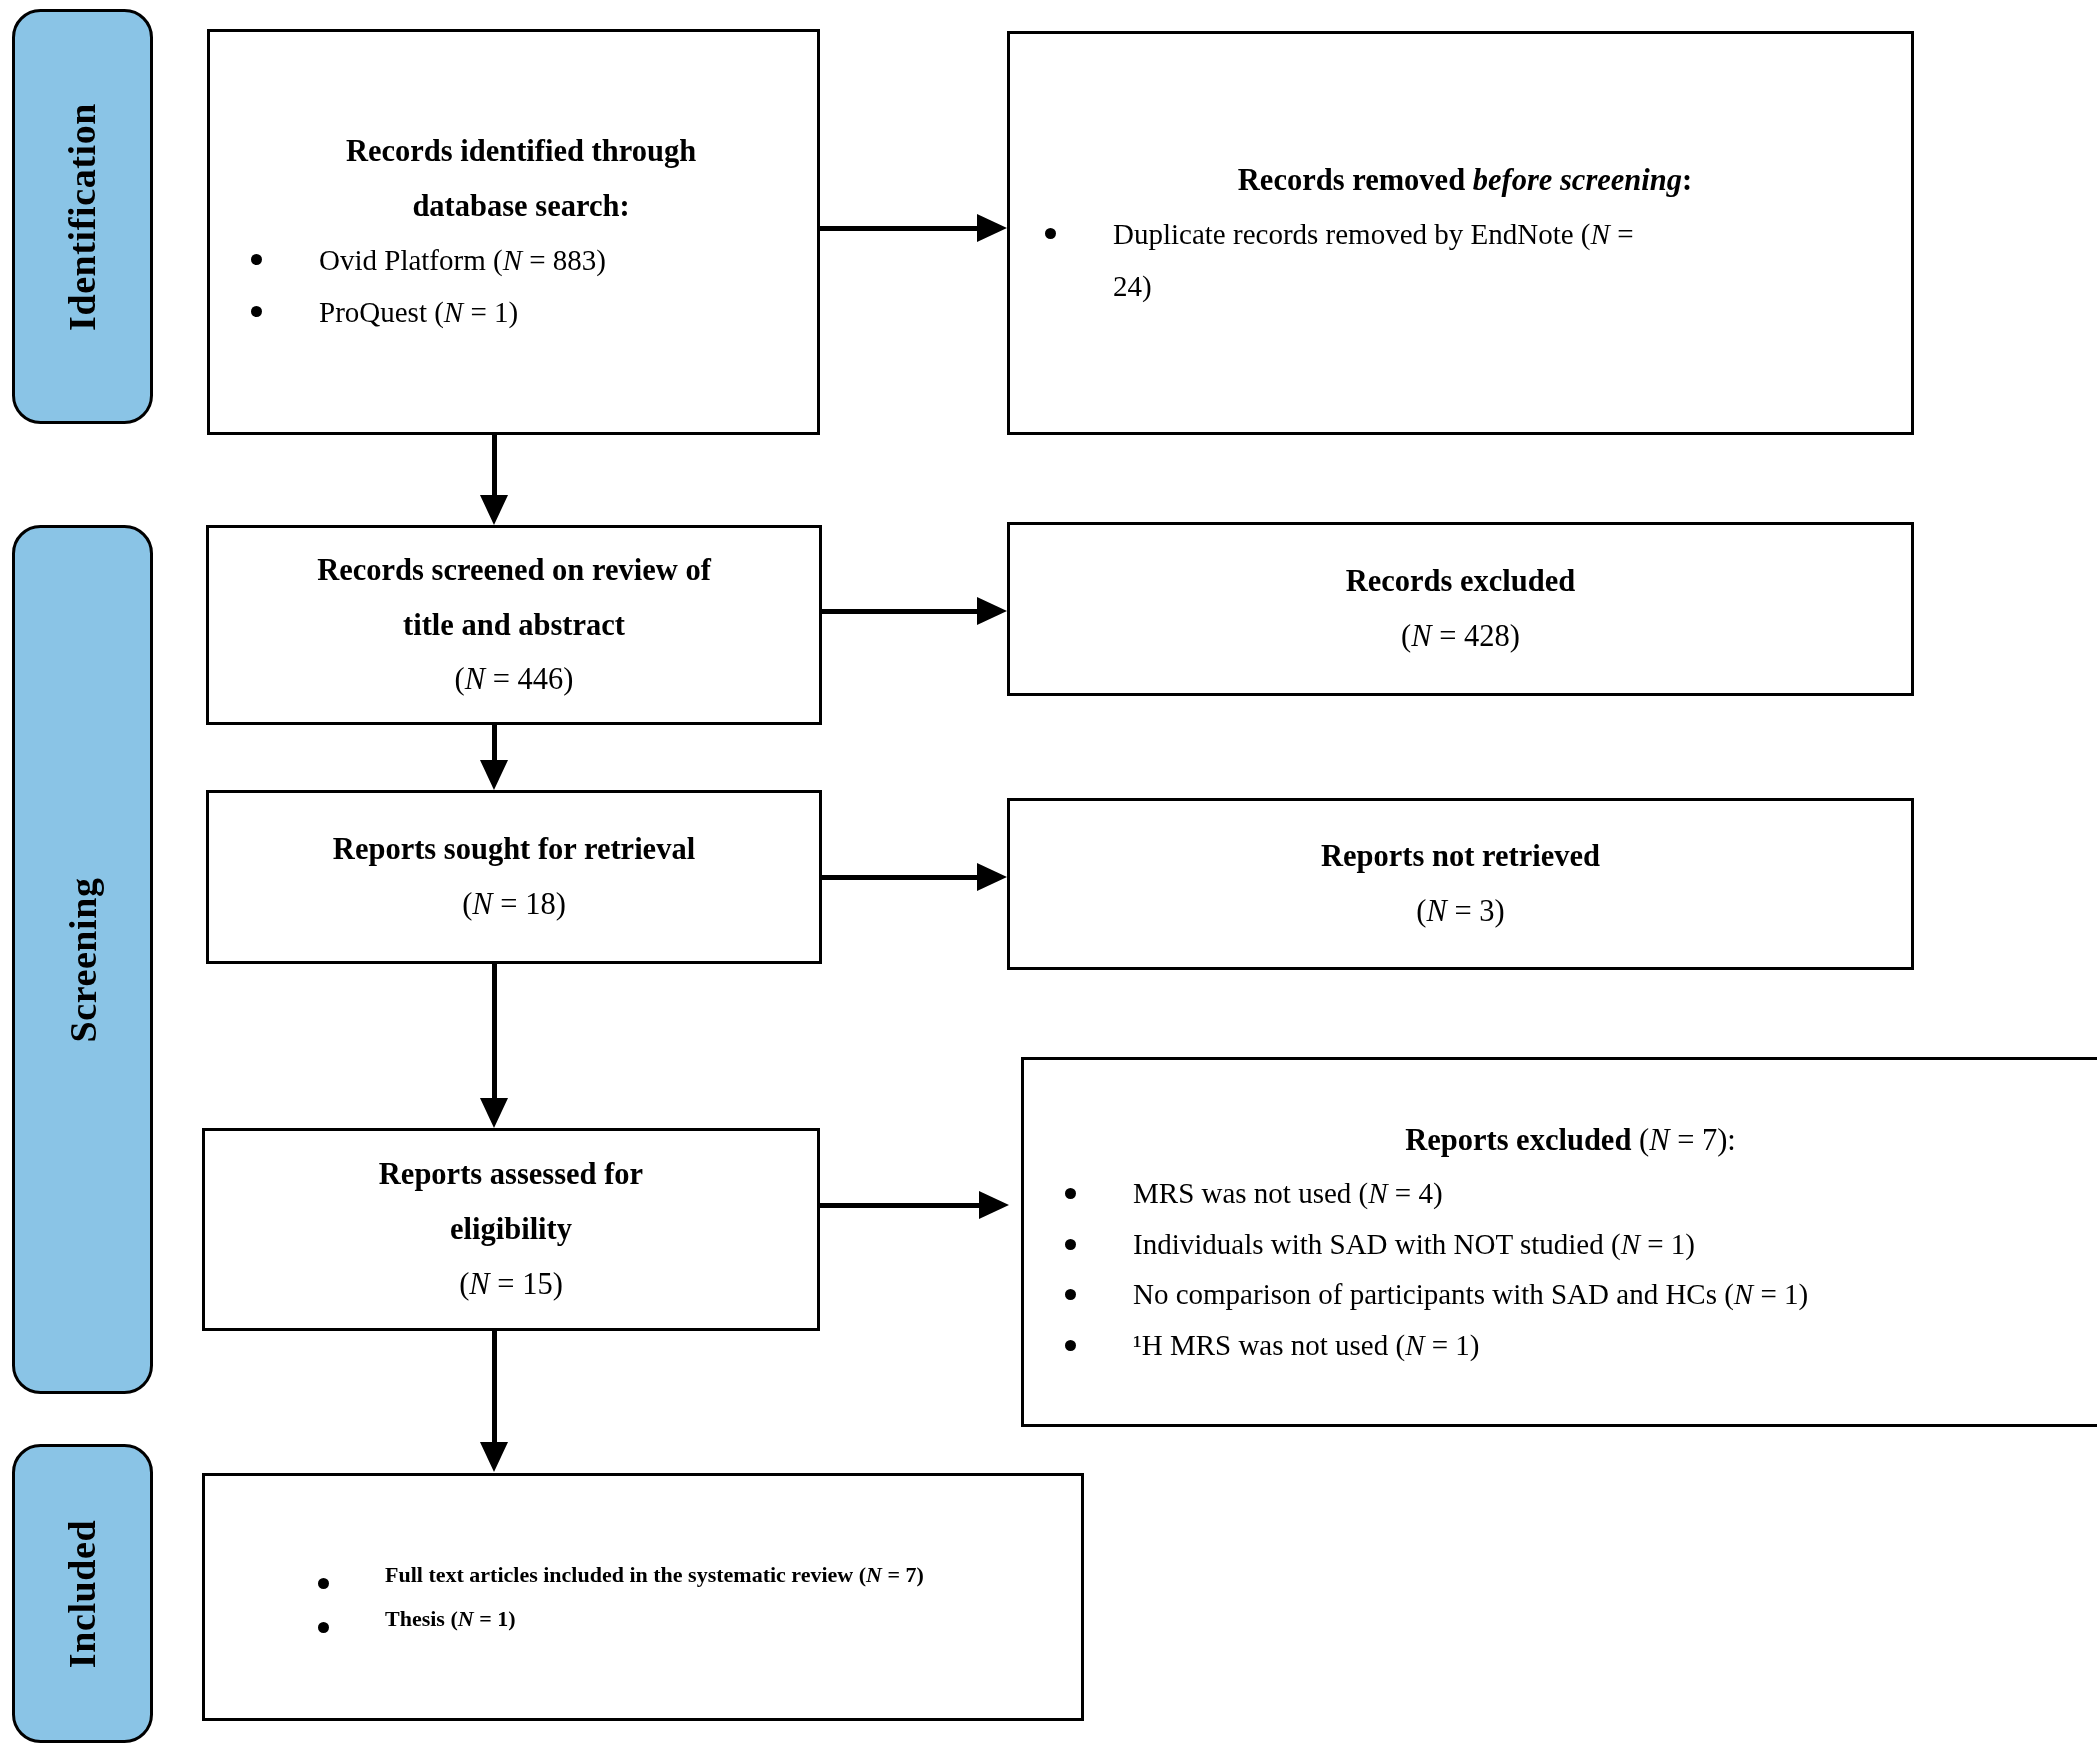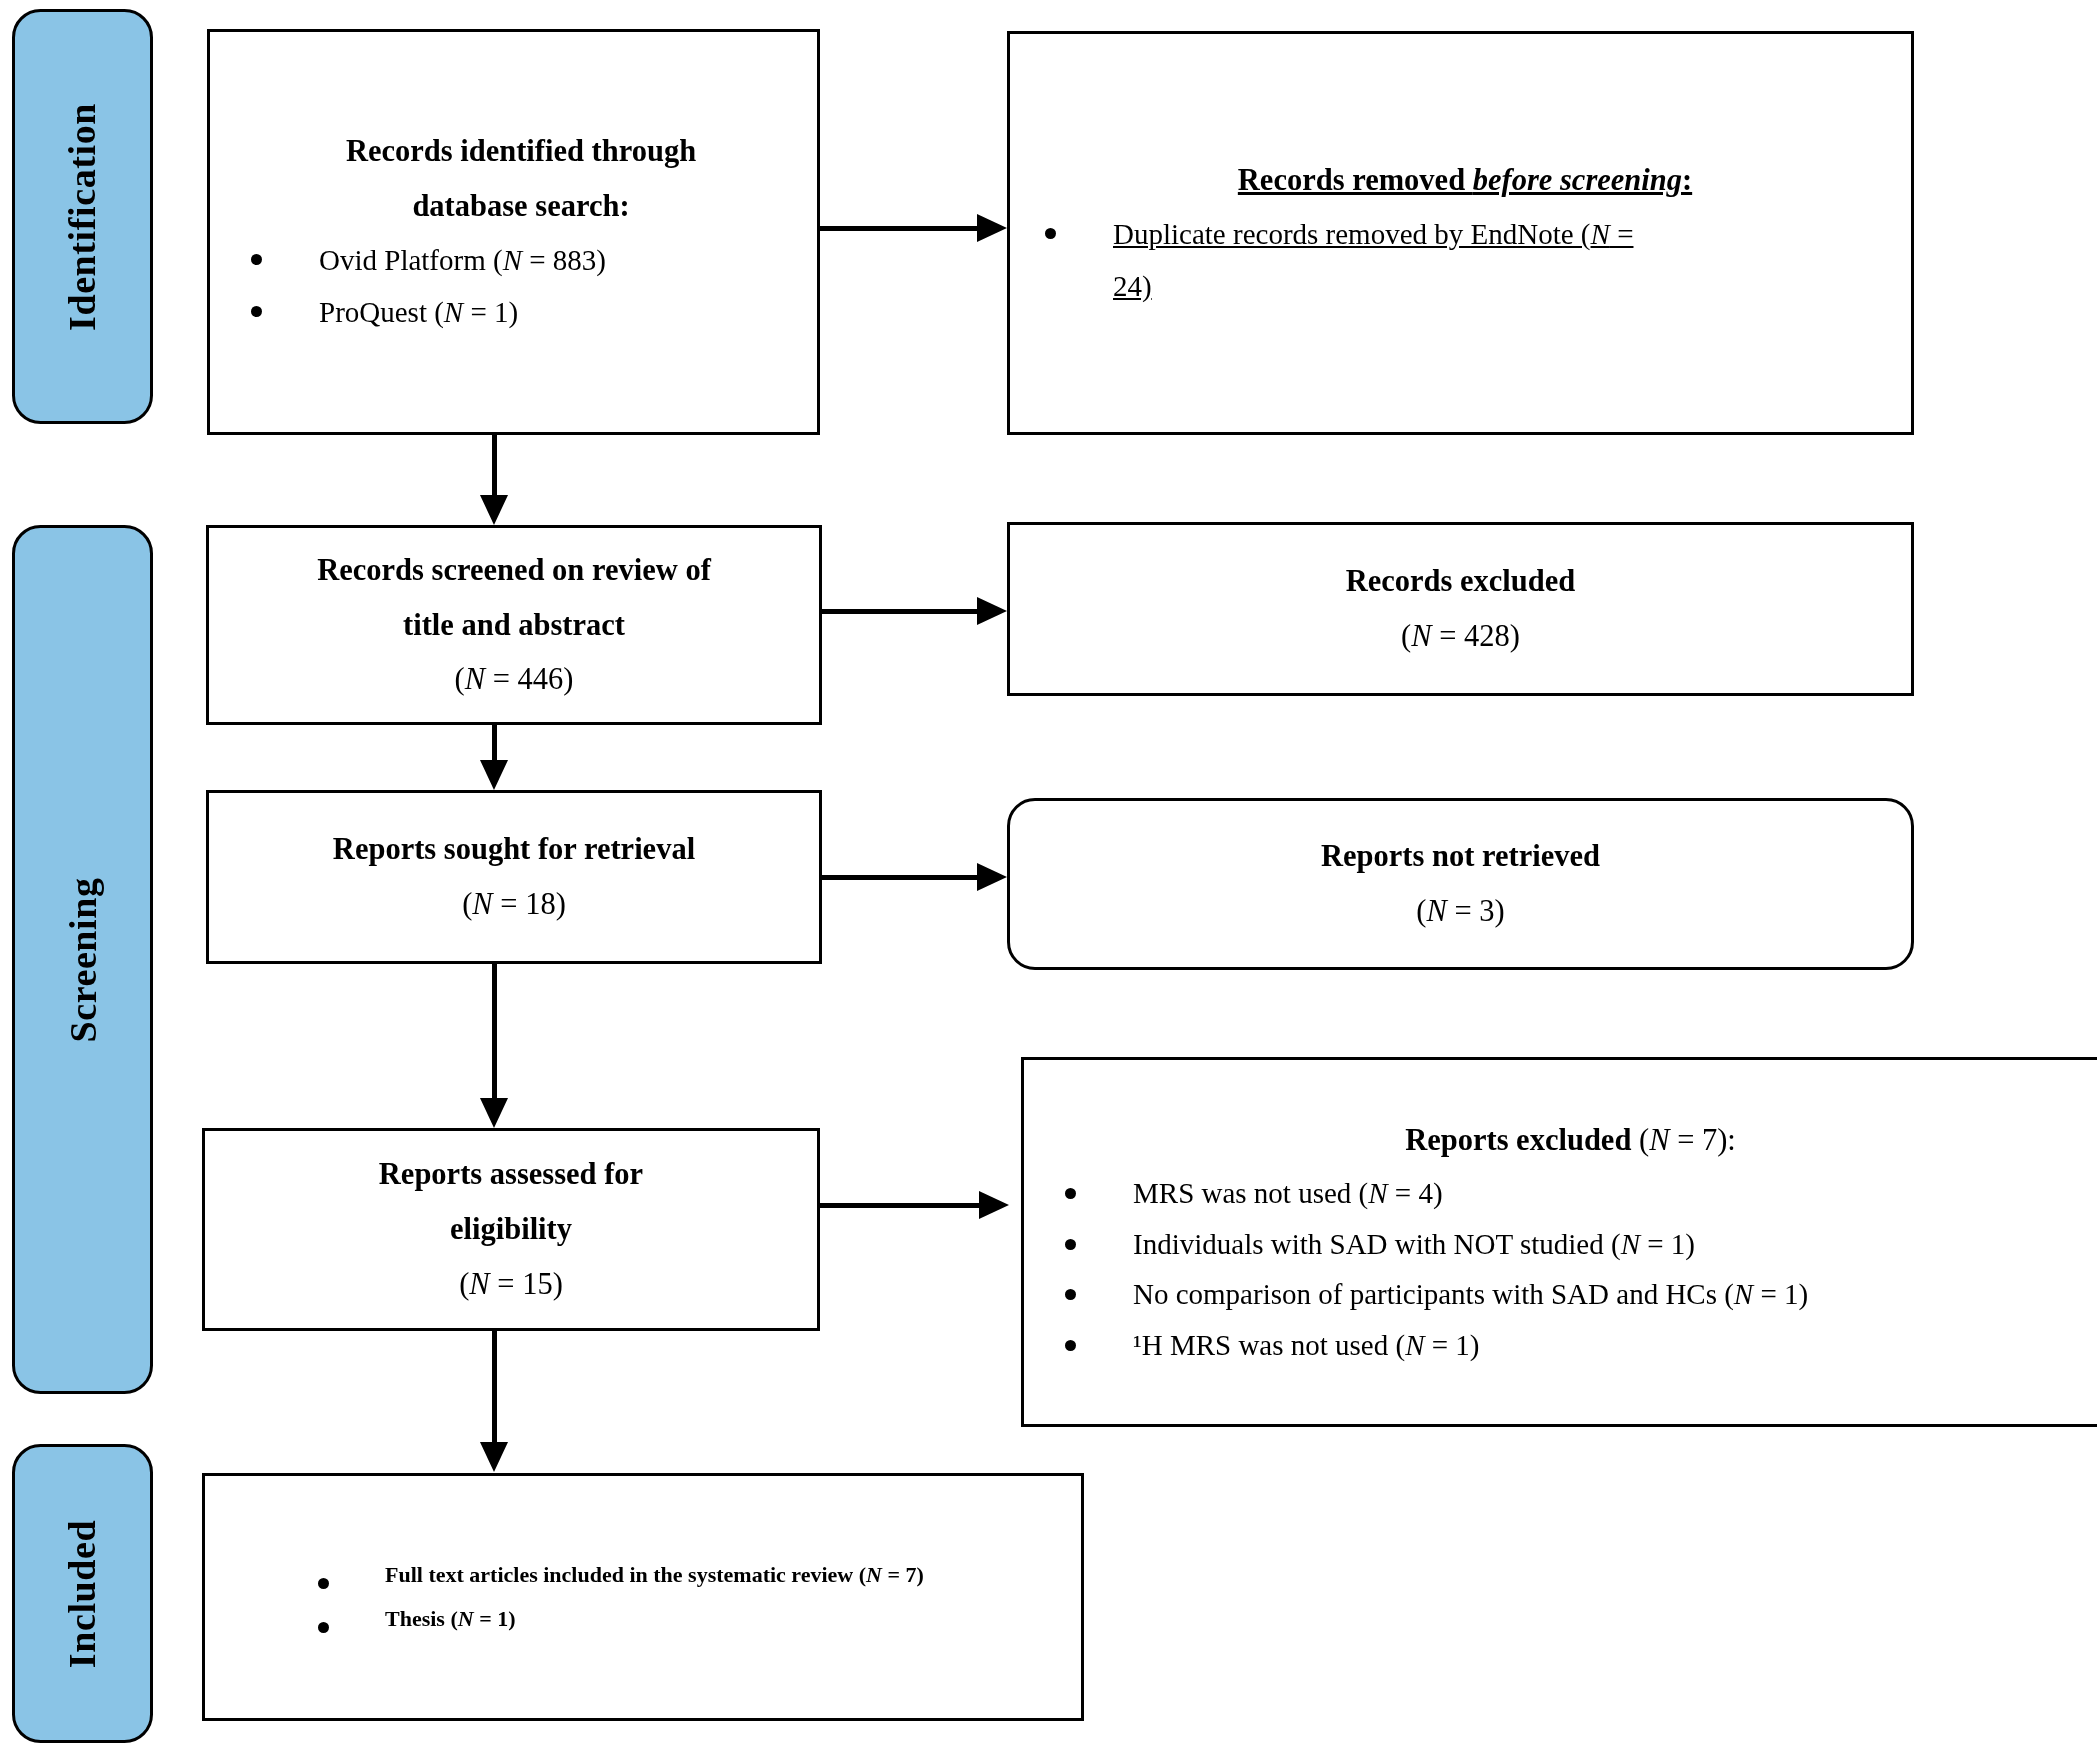--- a/index.html
+++ b/index.html
@@ -25,21 +25,21 @@
 
   
   .bullet-list{display:flex;flex-direction:column;}
   .bullet-row{display:flex;align-items:flex-start;}
   .dot{flex:0 0 auto;width:11px;height:11px;border-radius:50%;background:#000;margin-top:20px;}
   .bullet-text{font-size:29px;line-height:1.8;margin-left:57px;}
 
   
   #box-identified{padding:13px 26px 13px 41px;}
   #box-identified .title{max-width:454px;}
-  #box-removed-before{padding:13px 26px 13px 35px;text-decoration:underline;}
+  #box-removed-before{padding:13px 26px 13px 35px;}
   #box-removed-before .bullet-text{max-width:557px;}
   #box-screened .title{max-width:428px;}
   #box-assessed .title{max-width:350px;}
   #box-reports-excluded{padding:6.5px 26px 6.5px 41px;margin-left:12px;}
   #box-reports-excluded .bullet-text{line-height:1.75;}
   #box-included-final{padding:13px 26px 13px 113px;}
   #box-included-final .bullet-text{font-size:22px;line-height:2.0;max-width:570px;margin-left:56px;}
   #box-included-final .dot{margin-top:24.6px;}
 
   
@@ -99,21 +99,21 @@
   <div class="box center-box" style="left:1007px;top:522px;width:907px;height:174px;">
     <div class="title"><span class="run-b">Records excluded</span></div>
     <div class="count"><span>(</span><span class="run-i">N</span><span> = 428)</span></div>
   </div>
 
   <div class="box center-box" style="left:206px;top:790px;width:616px;height:174px;">
     <div class="title"><span class="run-b">Reports sought for retrieval</span></div>
     <div class="count"><span>(</span><span class="run-i">N</span><span> = 18)</span></div>
   </div>
 
-  <div class="box center-box" style="left:1007px;top:798px;width:907px;height:172px;border-radius:28px;">
+  <div class="box center-box" style="left:1007px;top:798px;width:907px;height:172px;">
     <div class="title"><span class="run-b">Reports not retrieved</span></div>
     <div class="count"><span>(</span><span class="run-i">N</span><span> = 3)</span></div>
   </div>
 
   <div class="box center-box" id="box-assessed" style="left:202px;top:1128px;width:618px;height:203px;justify-content:center;">
     <div class="title"><span class="run-b">Reports assessed for eligibility</span></div>
     <div class="count"><span>(</span><span class="run-i">N</span><span> = 15)</span></div>
   </div>
 
   <div class="box titled-box" id="box-reports-excluded" style="left:1009px;top:1057px;width:1084px;height:370px;">

